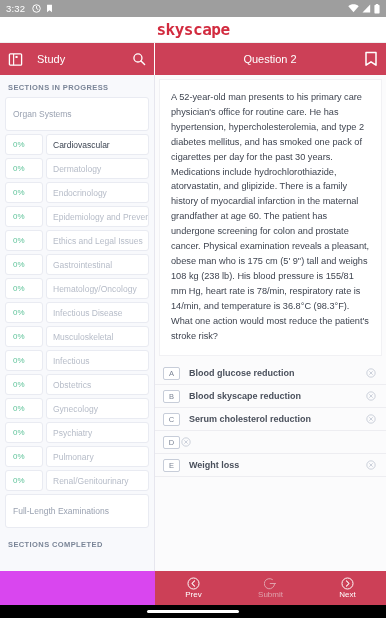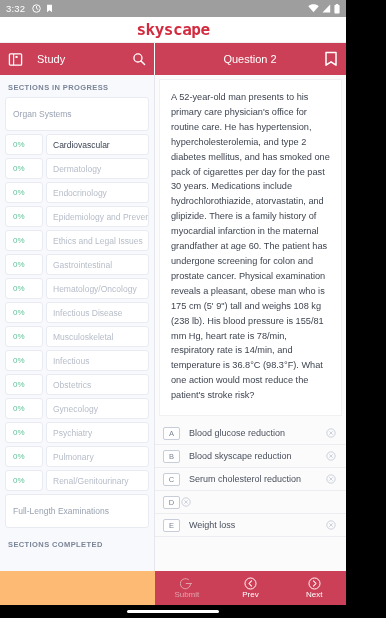--- a/index.html
+++ b/index.html
@@ -4,22 +4,22 @@
 <style>
   * { box-sizing: border-box; margin: 0; padding: 0; }
   html, body {
     width: 386px; height: 618px;
     overflow: hidden;
     font-family: "Liberation Sans", sans-serif;
     background: #000;
   }
   .phone {
     position: relative;
-    width: 346px; height: 618px;
-    background: #fdba74;
+    width: 386px; height: 618px;
+    background: #d946ef;
     display: flex; flex-direction: column;
   }
 
   
   .statusbar {
     height: 17px; flex: 0 0 17px;
     background: #9e9e9e;
     display: flex; align-items: center;
     padding: 0 6px;
     color: #ffffff;
@@ -159,21 +159,21 @@
     display: flex; align-items: center; justify-content: center;
     font-size: 7.5px;
     color: #7b8495;
     background: #fff;
   }
   .opt-text {
     margin-left: 9px;
     font-size: 9px;
     color: #4a505c;
     flex: 1 1 auto;
-    white-space: nowrap; overflow: hidden; text-overflow: ellipsis;
+    white-space: nowrap; overflow: hidden; text-overflow: ellipsis; font-weight: bold;
   }
   .opt-x { flex: 0 0 12px; display: flex; align-items: center; justify-content: center; }
 
   
   .bottomnav {
     flex: 0 0 34px; height: 34px;
     background: #cc4057;
     display: flex; align-items: center;
     margin-left: 155px;
   }
@@ -382,37 +382,37 @@
                 <line x1="4" y1="4" x2="8" y2="8" stroke="#c2c8d4" stroke-width="1"></line>
                 <line x1="8" y1="4" x2="4" y2="8" stroke="#c2c8d4" stroke-width="1"></line>
               </svg>
             </div>
           </div>
         </div>
     </div>
   </div>
 
   <div class="bottomnav">
+    <div class="bn-item">
+      <svg width="13" height="13" viewBox="0 0 16 16">
+        <circle cx="8" cy="8" r="6.8" fill="none" stroke="#fff" stroke-width="1.2"></circle>
+        <path d="M9.3 4.8L6.1 8l3.2 3.2" fill="none" stroke="#fff" stroke-width="1.3" stroke-linecap="round" stroke-linejoin="round"></path>
+      </svg>
+      <span class="bn-lbl">Prev</span>
+    </div>
     <div class="bn-item disabled">
       <svg width="13" height="13" viewBox="0 0 16 16">
         <path d="M10.4 3.1A6.3 6.3 0 1 0 13 8.6" fill="none" stroke="#e0a2ad" stroke-width="1.2" stroke-linecap="round"></path>
         <line x1="7.6" y1="8" x2="14.2" y2="8" stroke="#e0a2ad" stroke-width="1.2" stroke-linecap="round"></line>
       </svg>
       <span class="bn-lbl">Submit</span>
     </div>
     <div class="bn-item">
       <svg width="13" height="13" viewBox="0 0 16 16">
         <circle cx="8" cy="8" r="6.8" fill="none" stroke="#fff" stroke-width="1.2"></circle>
-        <path d="M9.3 4.8L6.1 8l3.2 3.2" fill="none" stroke="#fff" stroke-width="1.3" stroke-linecap="round" stroke-linejoin="round"></path>
-      </svg>
-      <span class="bn-lbl">Prev</span>
-    </div>
-    <div class="bn-item">
-      <svg width="13" height="13" viewBox="0 0 16 16">
-        <circle cx="8" cy="8" r="6.8" fill="none" stroke="#fff" stroke-width="1.2"></circle>
         <path d="M6.7 4.8L9.9 8l-3.2 3.2" fill="none" stroke="#fff" stroke-width="1.3" stroke-linecap="round" stroke-linejoin="round"></path>
       </svg>
       <span class="bn-lbl">Next</span>
     </div>
   </div>
 
   <div class="gesture">
     <div class="pill"></div>
   </div>
 </div>

